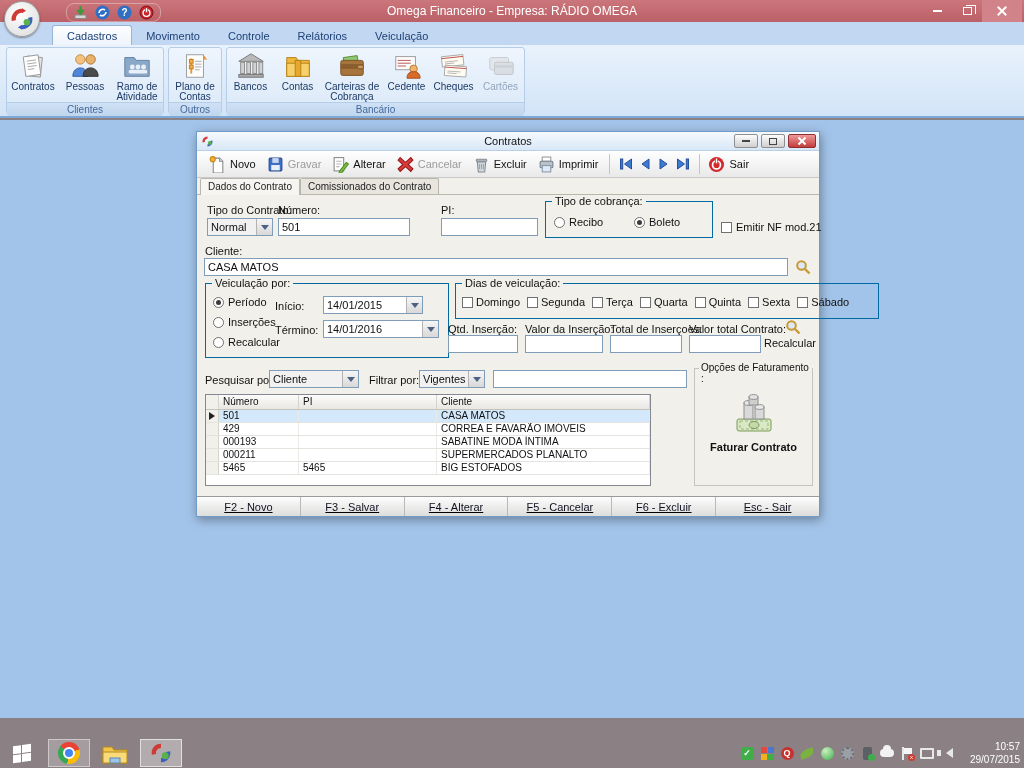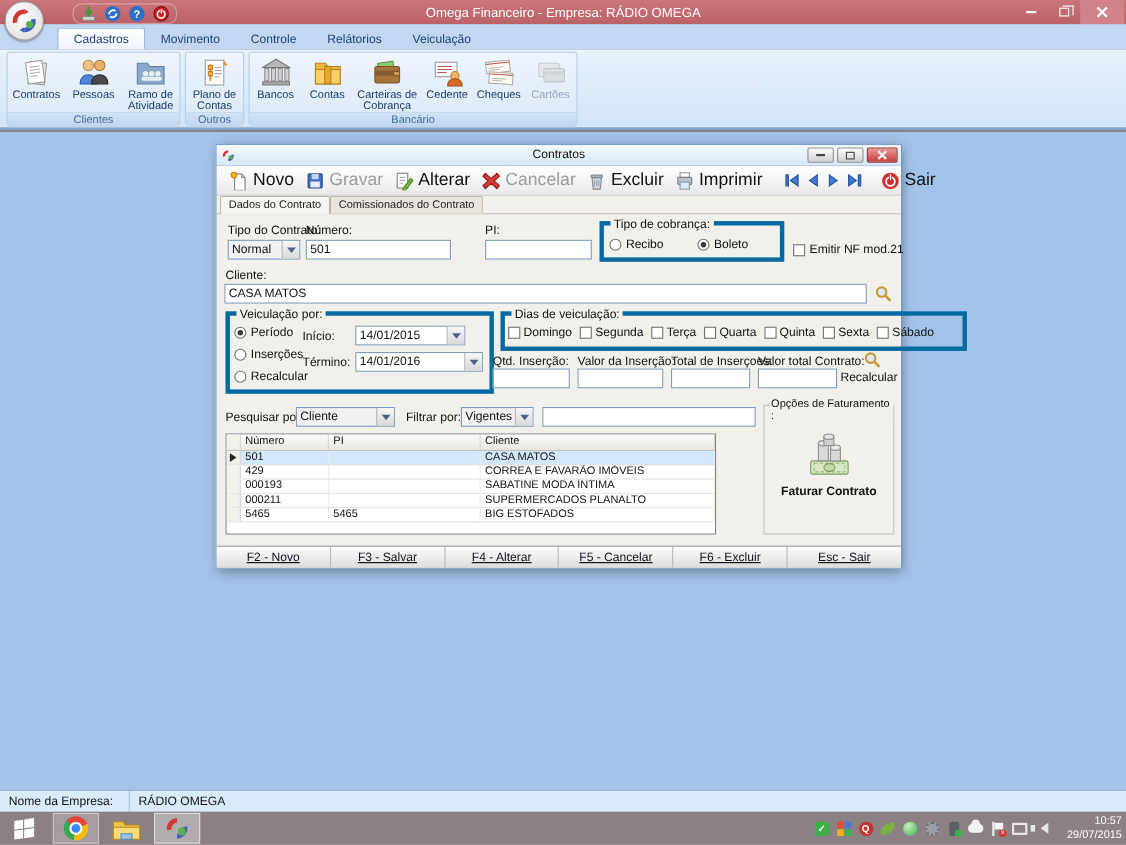--- a/index.html
+++ b/index.html
@@ -61,41 +61,41 @@
     display:flex;align-items:center;justify-content:center;cursor:pointer;}
   .dbtn.close{width:28px;background:linear-gradient(#ee9a9a,#c33c3c);border-color:#8f2f2f;}
   .dg-min{width:8px;height:2px;background:#444;}
   .dg-max{width:8px;height:7px;border:1px solid #444;}
   .dg-x{position:relative;width:8px;height:8px;}
   .dg-x::before,.dg-x::after{content:'';position:absolute;left:3px;top:-1px;width:2px;height:10px;background:#fff;}
   .dg-x::before{transform:rotate(45deg);} .dg-x::after{transform:rotate(-45deg);}
   
   .dlg-toolbar{height:27px;background:linear-gradient(#ffffff,#e9e9e9);border-bottom:1px solid #c9c9c9;
     display:flex;align-items:center;padding-left:8px;}
-  .tbtn{display:flex;align-items:center;gap:4px;padding:2px 7px 2px 4px;font-size:16px;color:#111;cursor:pointer;}
+  .tbtn{display:flex;align-items:center;gap:4px;padding:2px 7px 2px 4px;font-size:11px;color:#111;cursor:pointer;}
   .tbtn .ticon{width:17px;height:17px;display:block;}
   .tbtn.disabled{color:#9c9c9c;cursor:default;}
   .tsep{width:1px;height:20px;background:#c4c4c4;margin:0 4px;}
   .navbtns{display:flex;gap:3px;align-items:center;margin:0 4px;}
   .navbtns svg{width:16px;height:16px;cursor:pointer;}
   
   .dlg-tabs{height:17px;background:#f1f0eb;display:flex;align-items:flex-end;padding-left:3px;border-bottom:1px solid #b9b6ab;}
   .dtab{font-size:10px;padding:2px 7px;border:1px solid #b9b6ab;border-bottom:none;background:#e7e5de;color:#222;cursor:pointer;border-radius:2px 2px 0 0;}
   .dtab.active{background:#f6f5f1;position:relative;top:1px;padding-bottom:3px;}
   
   .dlg-content{position:relative;height:303px;background:#f1f0eb;font-size:11px;color:#111;}
   .lbl{position:absolute;font-size:11px;color:#111;white-space:nowrap;}
   .tinput{position:absolute;height:18px;border:1px solid #7f9db9;background:#fff;font-size:11px;padding:0 3px;color:#111;}
   .combo{position:absolute;height:18px;border:1px solid #7f9db9;background:#fff;font-size:11px;}
   .combo .cval{position:absolute;left:3px;top:2px;right:17px;overflow:hidden;white-space:nowrap;}
   .combo .cbtn{position:absolute;right:0;top:0;bottom:0;width:16px;background:linear-gradient(#f6f6f6,#d8d8d8);
     border-left:1px solid #b3b3b3;display:flex;align-items:center;justify-content:center;cursor:pointer;}
   .combo .cbtn::after{content:'';border:4px solid transparent;border-top:5px solid #4d6185;margin-top:4px;}
   .combo.gray{background:#f1f1f1;}
-  .gbox{position:absolute;border:4px solid #0369a1;}
+  .gbox{position:absolute;border:1px solid #0369a1;}
   .gbox .glegend{position:absolute;top:-7px;left:6px;background:#f1f0eb;padding:0 3px;font-size:11px;white-space:nowrap;}
   .radio{display:inline-block;width:11px;height:11px;border:1px solid #707070;border-radius:50%;background:#fff;vertical-align:-2px;}
   .radio.sel{position:relative;} .radio.sel::after{content:'';position:absolute;left:2px;top:2px;width:5px;height:5px;border-radius:50%;background:#3a3a3a;}
   .checkbox{display:inline-block;width:11px;height:11px;border:1px solid #707070;background:#fff;vertical-align:-2px;}
   .opt{position:absolute;display:flex;align-items:center;gap:4px;cursor:pointer;white-space:nowrap;}
   .days{position:absolute;display:flex;gap:7px;align-items:center;}
   .days .opt2{display:flex;align-items:center;gap:3px;cursor:pointer;white-space:nowrap;}
   .mag{position:absolute;width:16px;height:16px;cursor:pointer;}
   
   .grid{position:absolute;left:8px;top:199px;width:446px;height:92px;background:#fff;border:1px solid #828790;overflow:hidden;}
@@ -618,24 +618,20 @@
           <div class="fkey">F2 - Novo</div>
           <div class="fkey">F3 - Salvar</div>
           <div class="fkey">F4 - Alterar</div>
           <div class="fkey">F5 - Cancelar</div>
           <div class="fkey">F6 - Excluir</div>
           <div class="fkey">Esc - Sair</div>
         </div>
       </div>
     </div>
 
-    <div class="statusbar">
-      <div class="cell1">Nome da Empresa:</div>
-      <div class="cell2">RÁDIO OMEGA</div>
-    </div>
   </div>
 
   <div class="taskbar">
     <div class="start">
       <span class="winlogo">
           <span></span>
           <span></span>
           <span></span>
           <span></span>
         </span>

